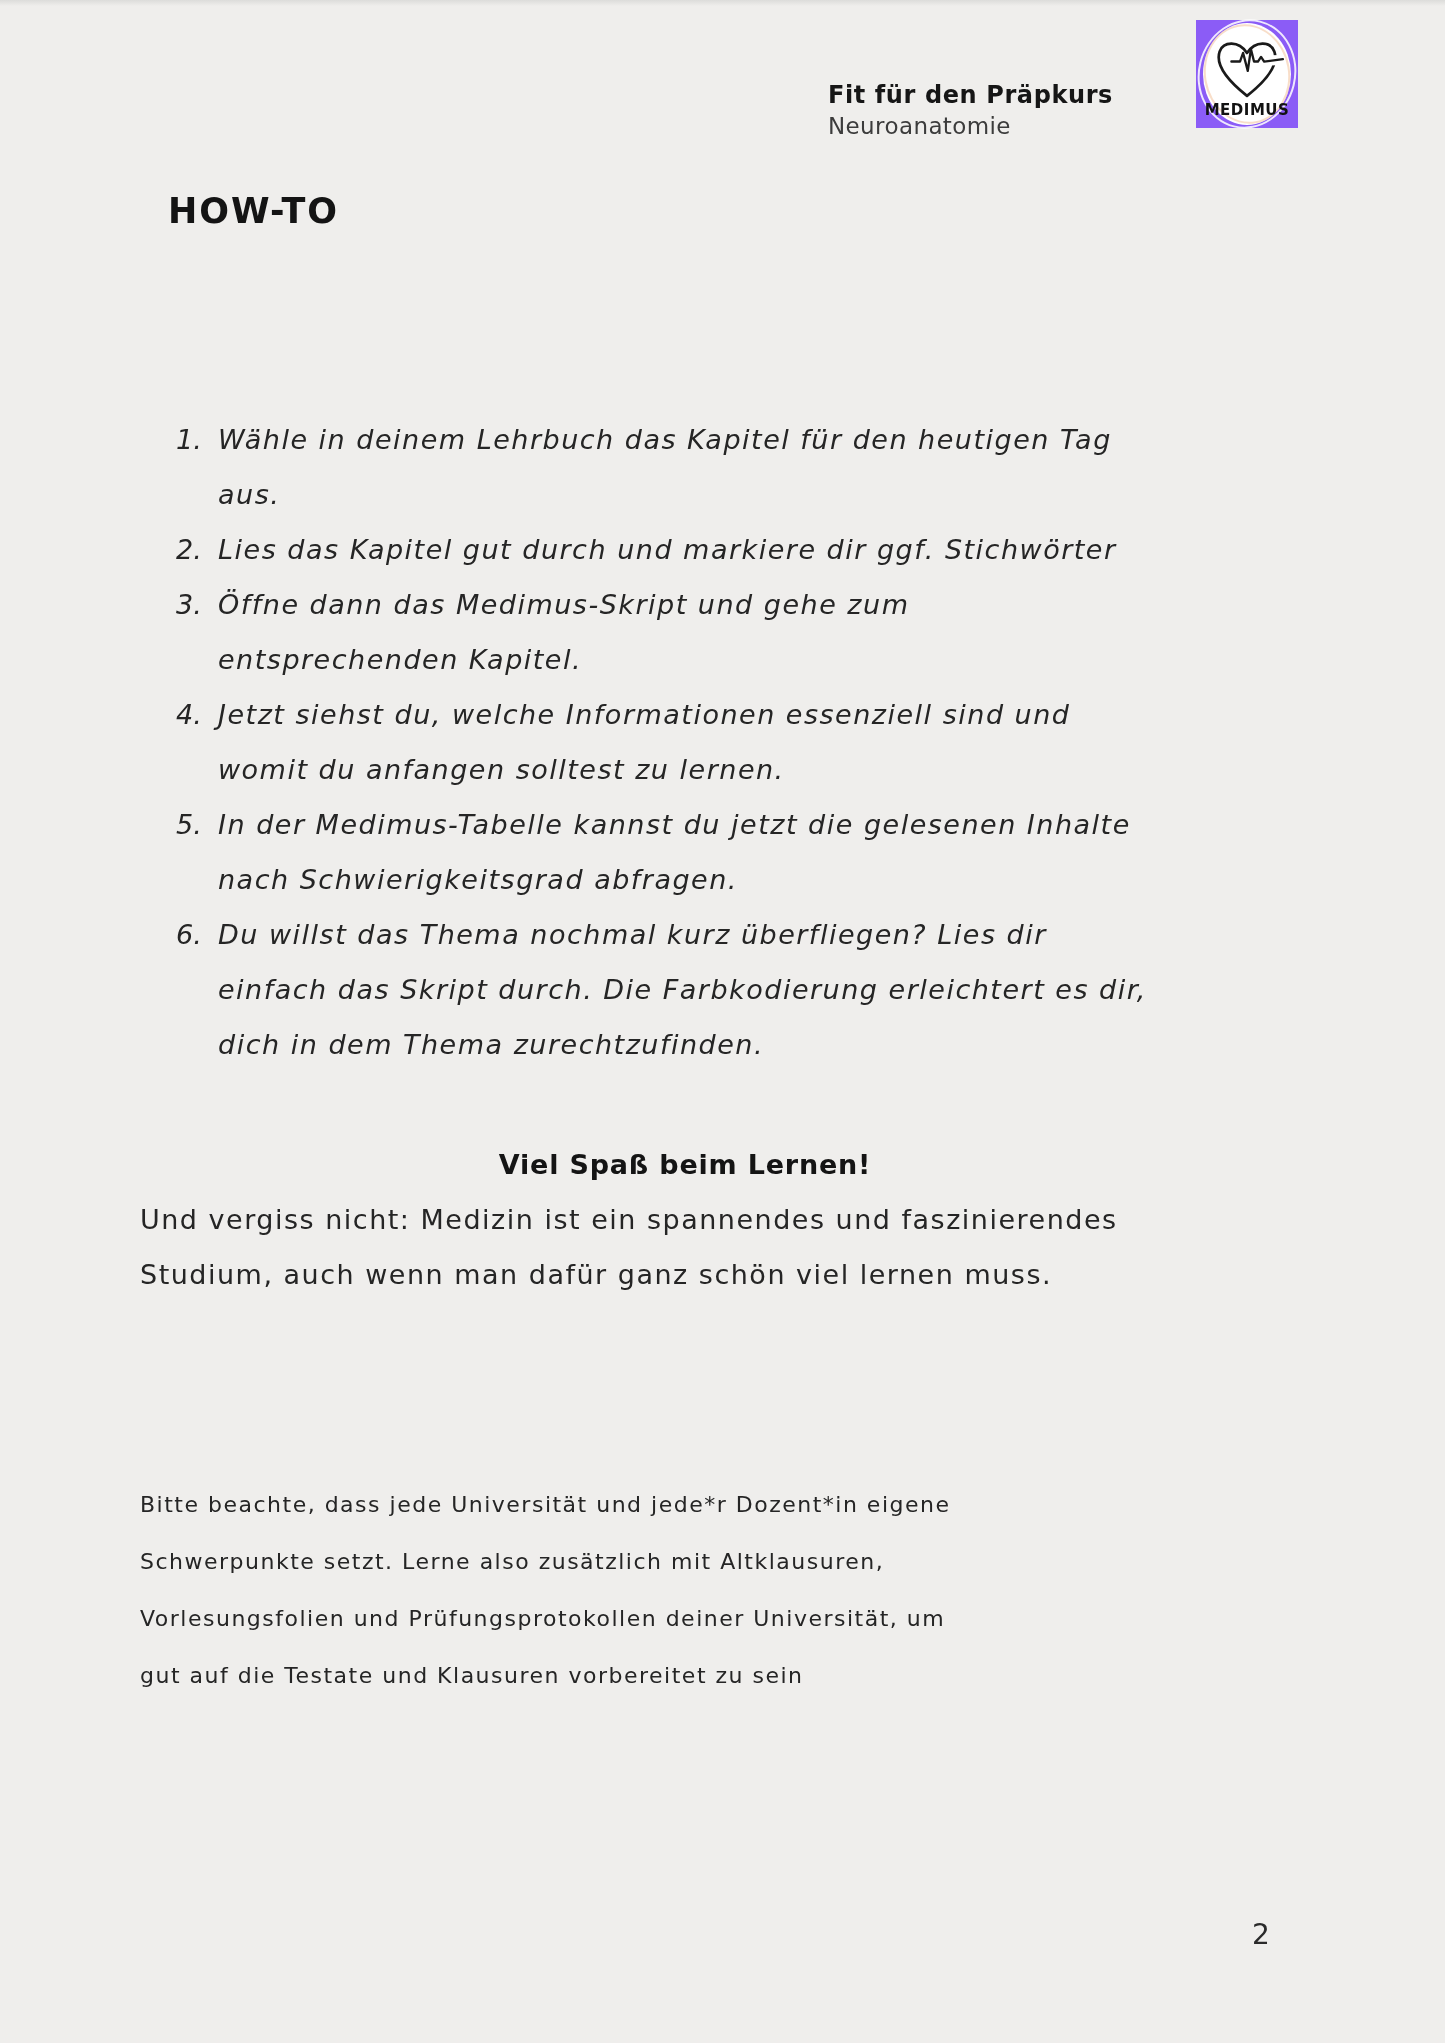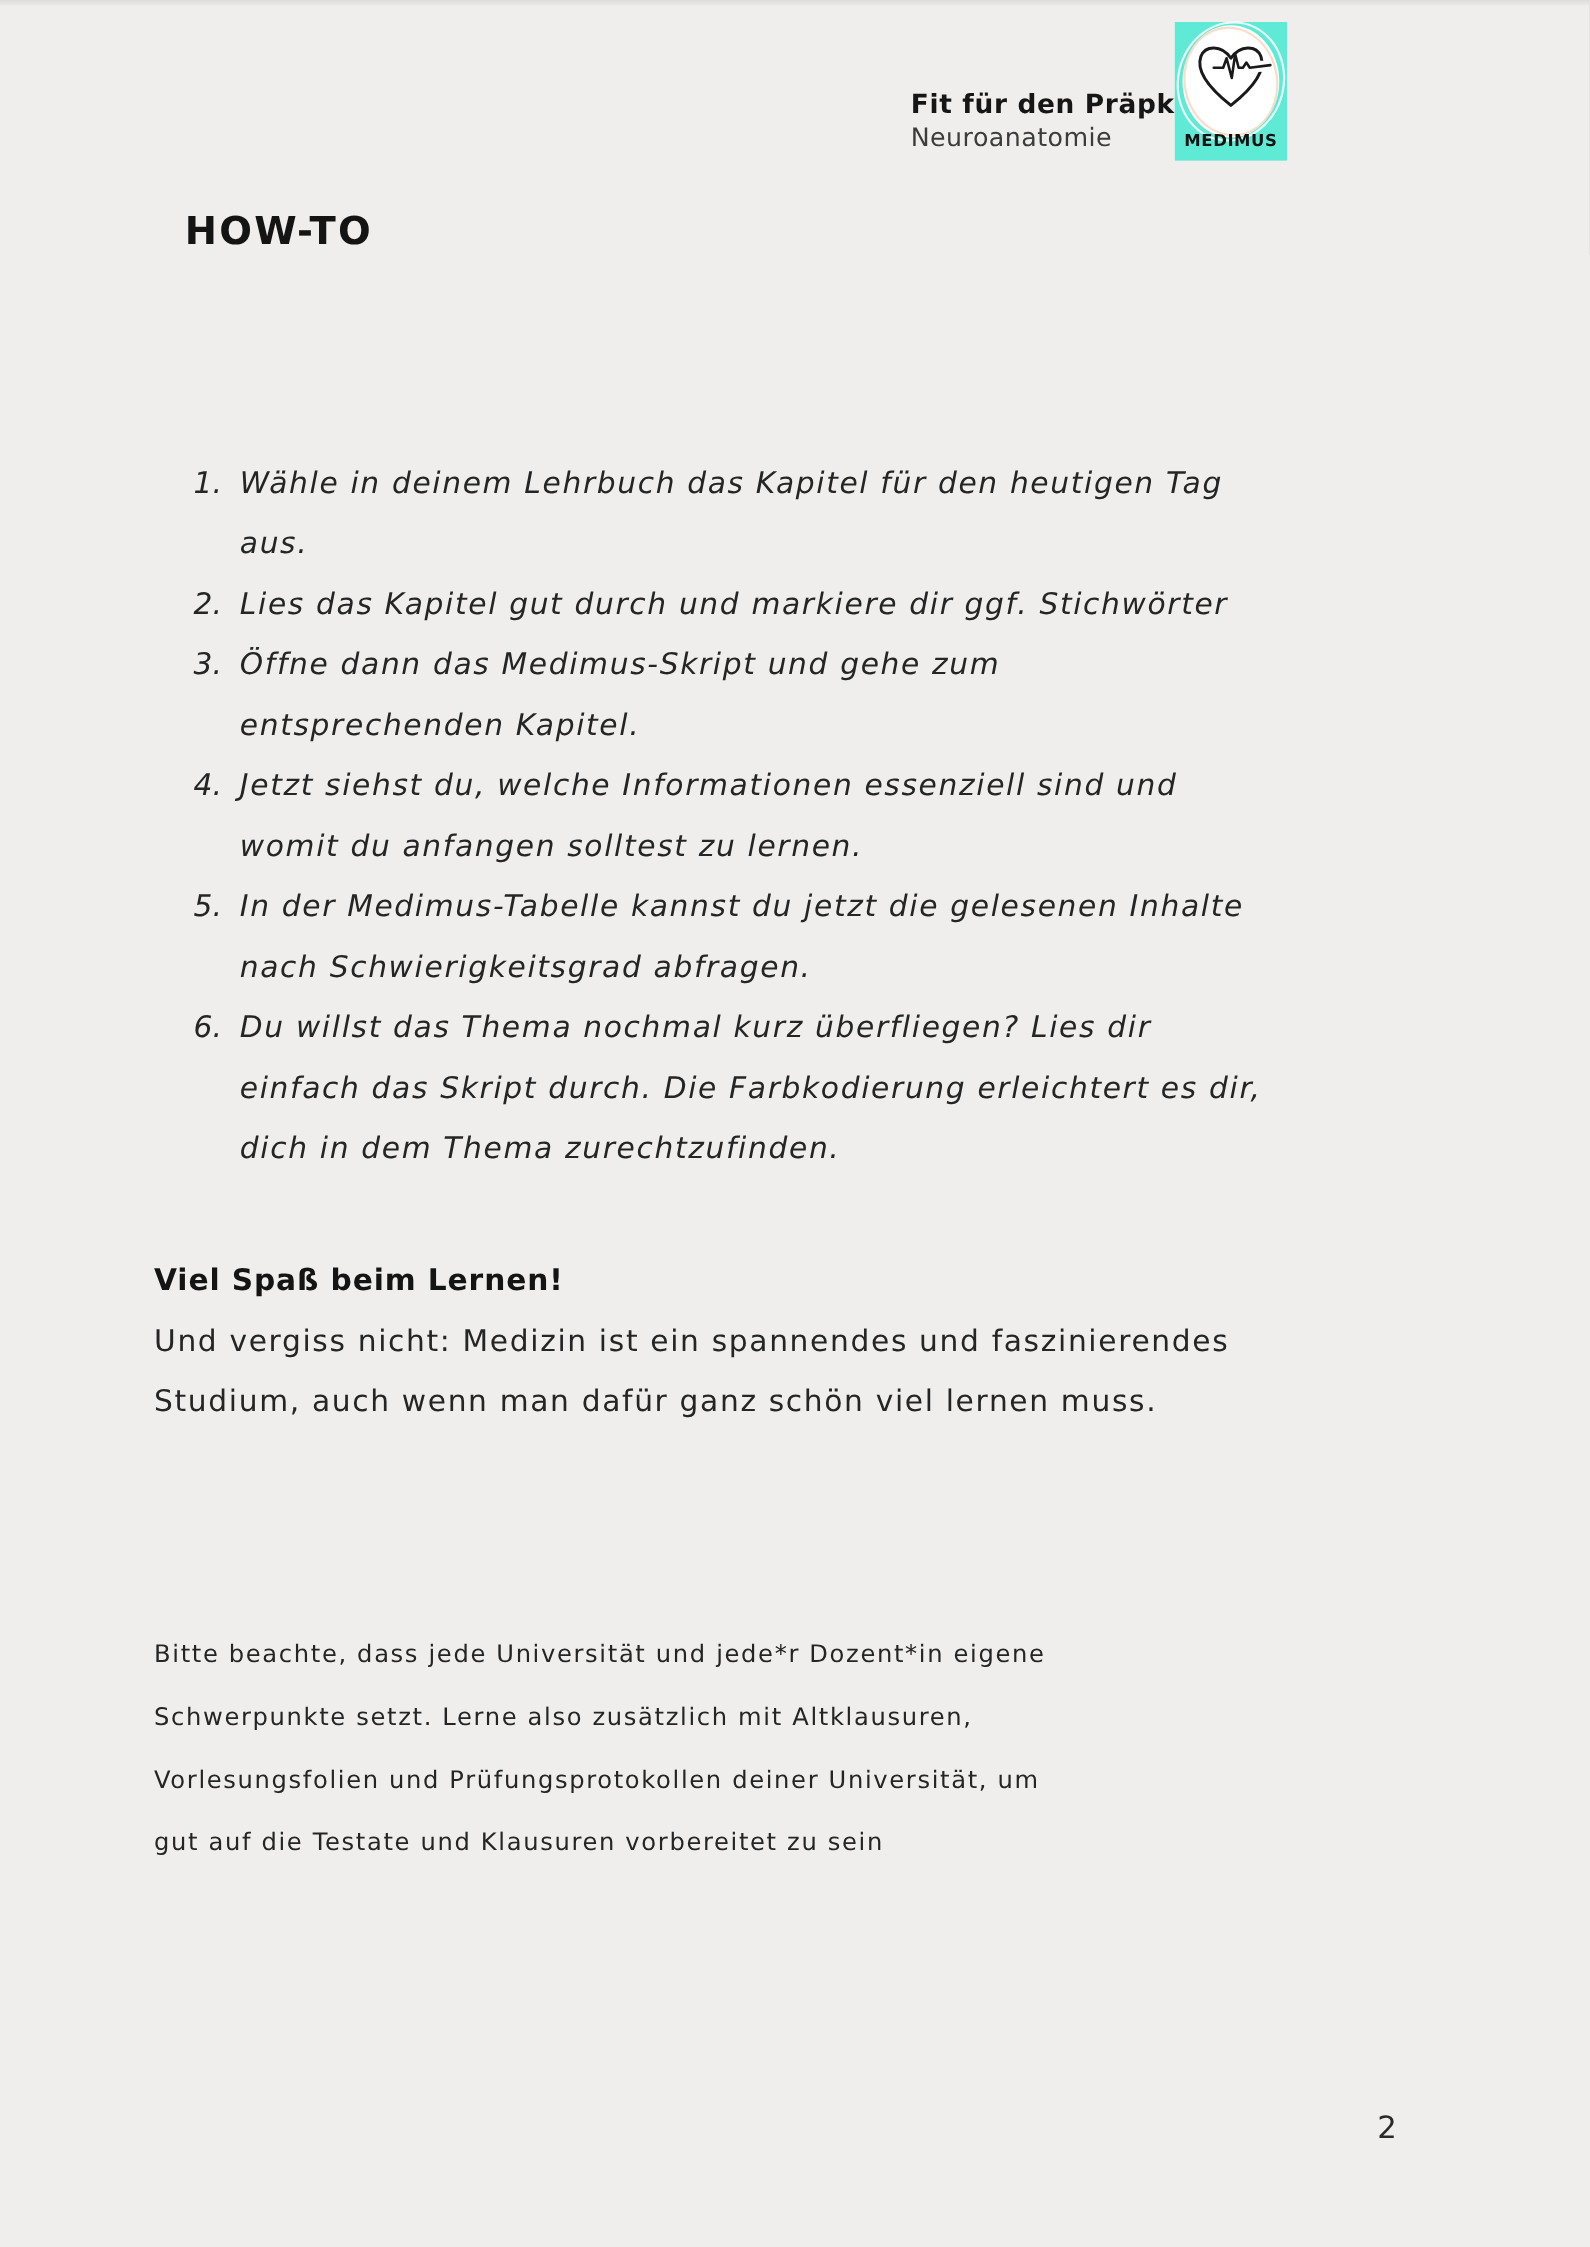--- a/index.html
+++ b/index.html
@@ -31,23 +31,23 @@
     color: #161616;
     letter-spacing: 0.6px;
   }
   .header-subject {
     font-size: 23px;
     color: #3c3c3c;
     letter-spacing: 0.4px;
   }
   .logo {
     position: absolute;
-    left: 1068px; top: 20px;
-    width: 102px; height: 126px;
-    background: #5eead4;
+    left: 1196px; top: 20px;
+    width: 102px; height: 108px;
+    background: #8b5cf6;
   }
   .logo .brush-circle {
     position: absolute;
     left: 50%; top: 54px;
     width: 88px; height: 102px;
     transform: translate(-50%, -50%);
     background: #ffffff;
     border-radius: 50%;
   }
   .logo .brush-ring {
@@ -125,20 +125,21 @@
     left: 140px; top: 1137px;
     width: 1090px;
     font-size: 27px;
     line-height: 55px;
     letter-spacing: 1.5px;
   }
   .closing .bold-line {
     font-weight: bold;
     letter-spacing: 0.8px;
     color: #141414;
+    text-align: center;
   }
   .closing p, .note p { margin: 0; white-space: pre-line; }
   .note {
     position: absolute;
     left: 140px; top: 1476px;
     width: 1100px;
     font-size: 22px;
     line-height: 57px;
     letter-spacing: 1.5px;
   }

